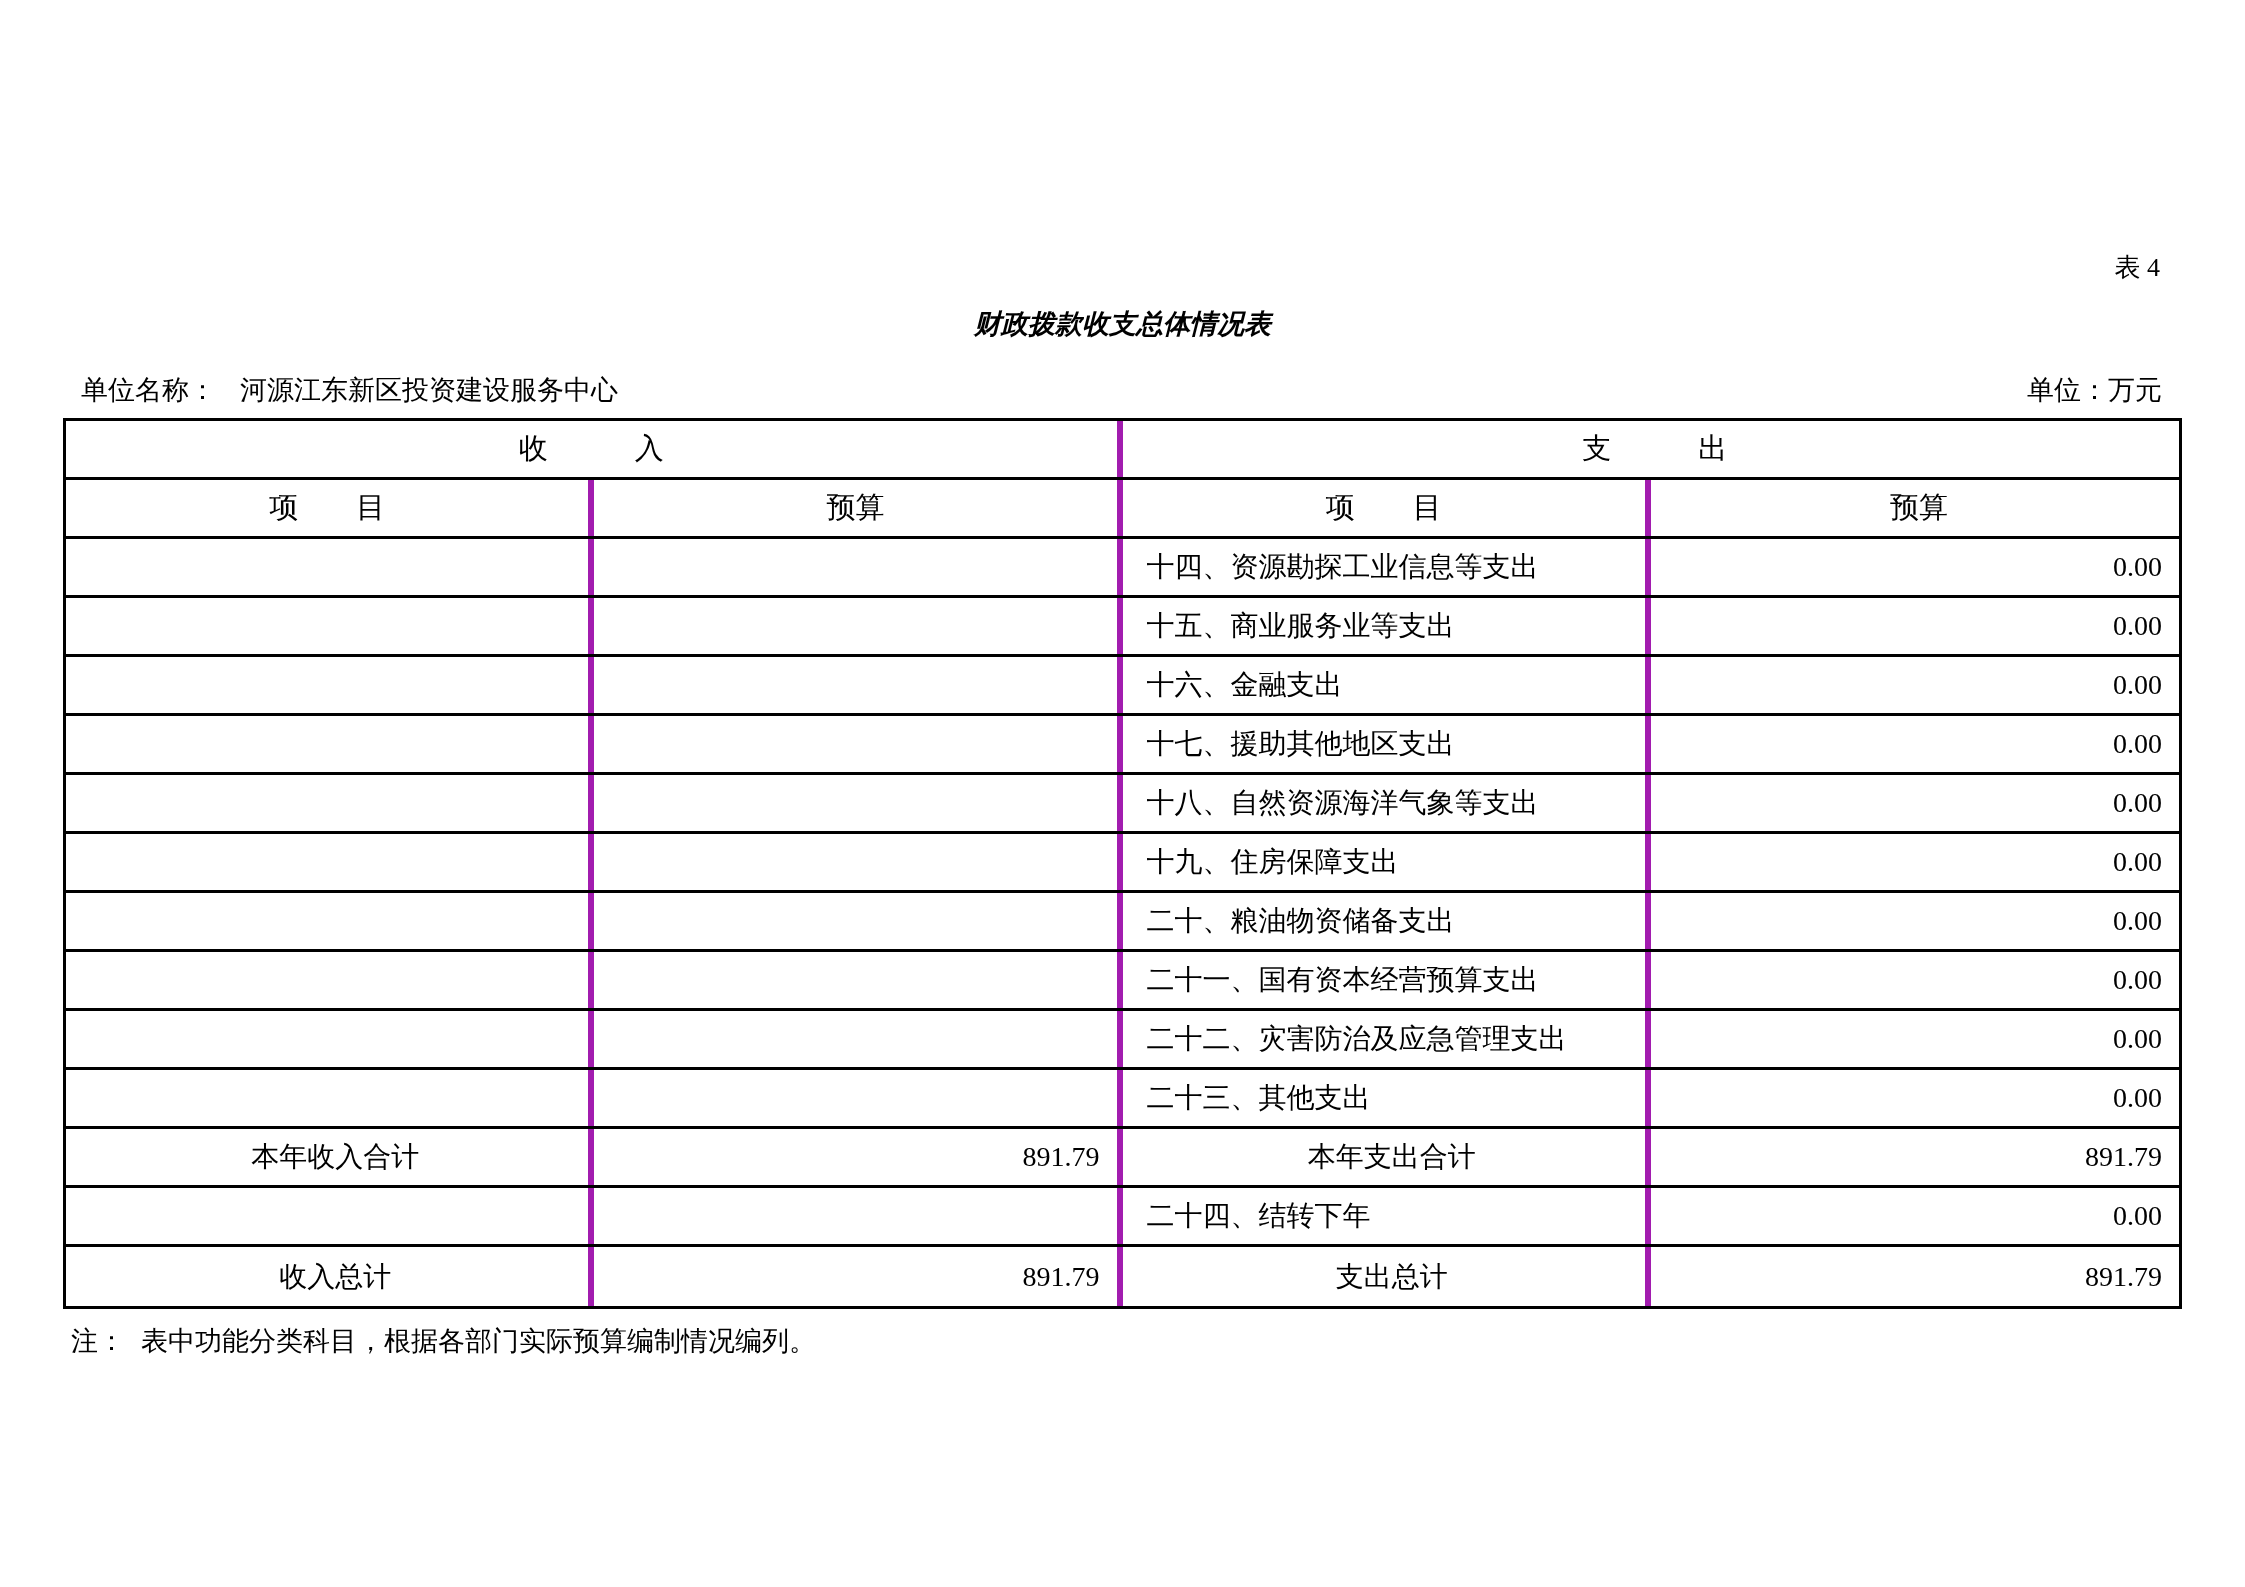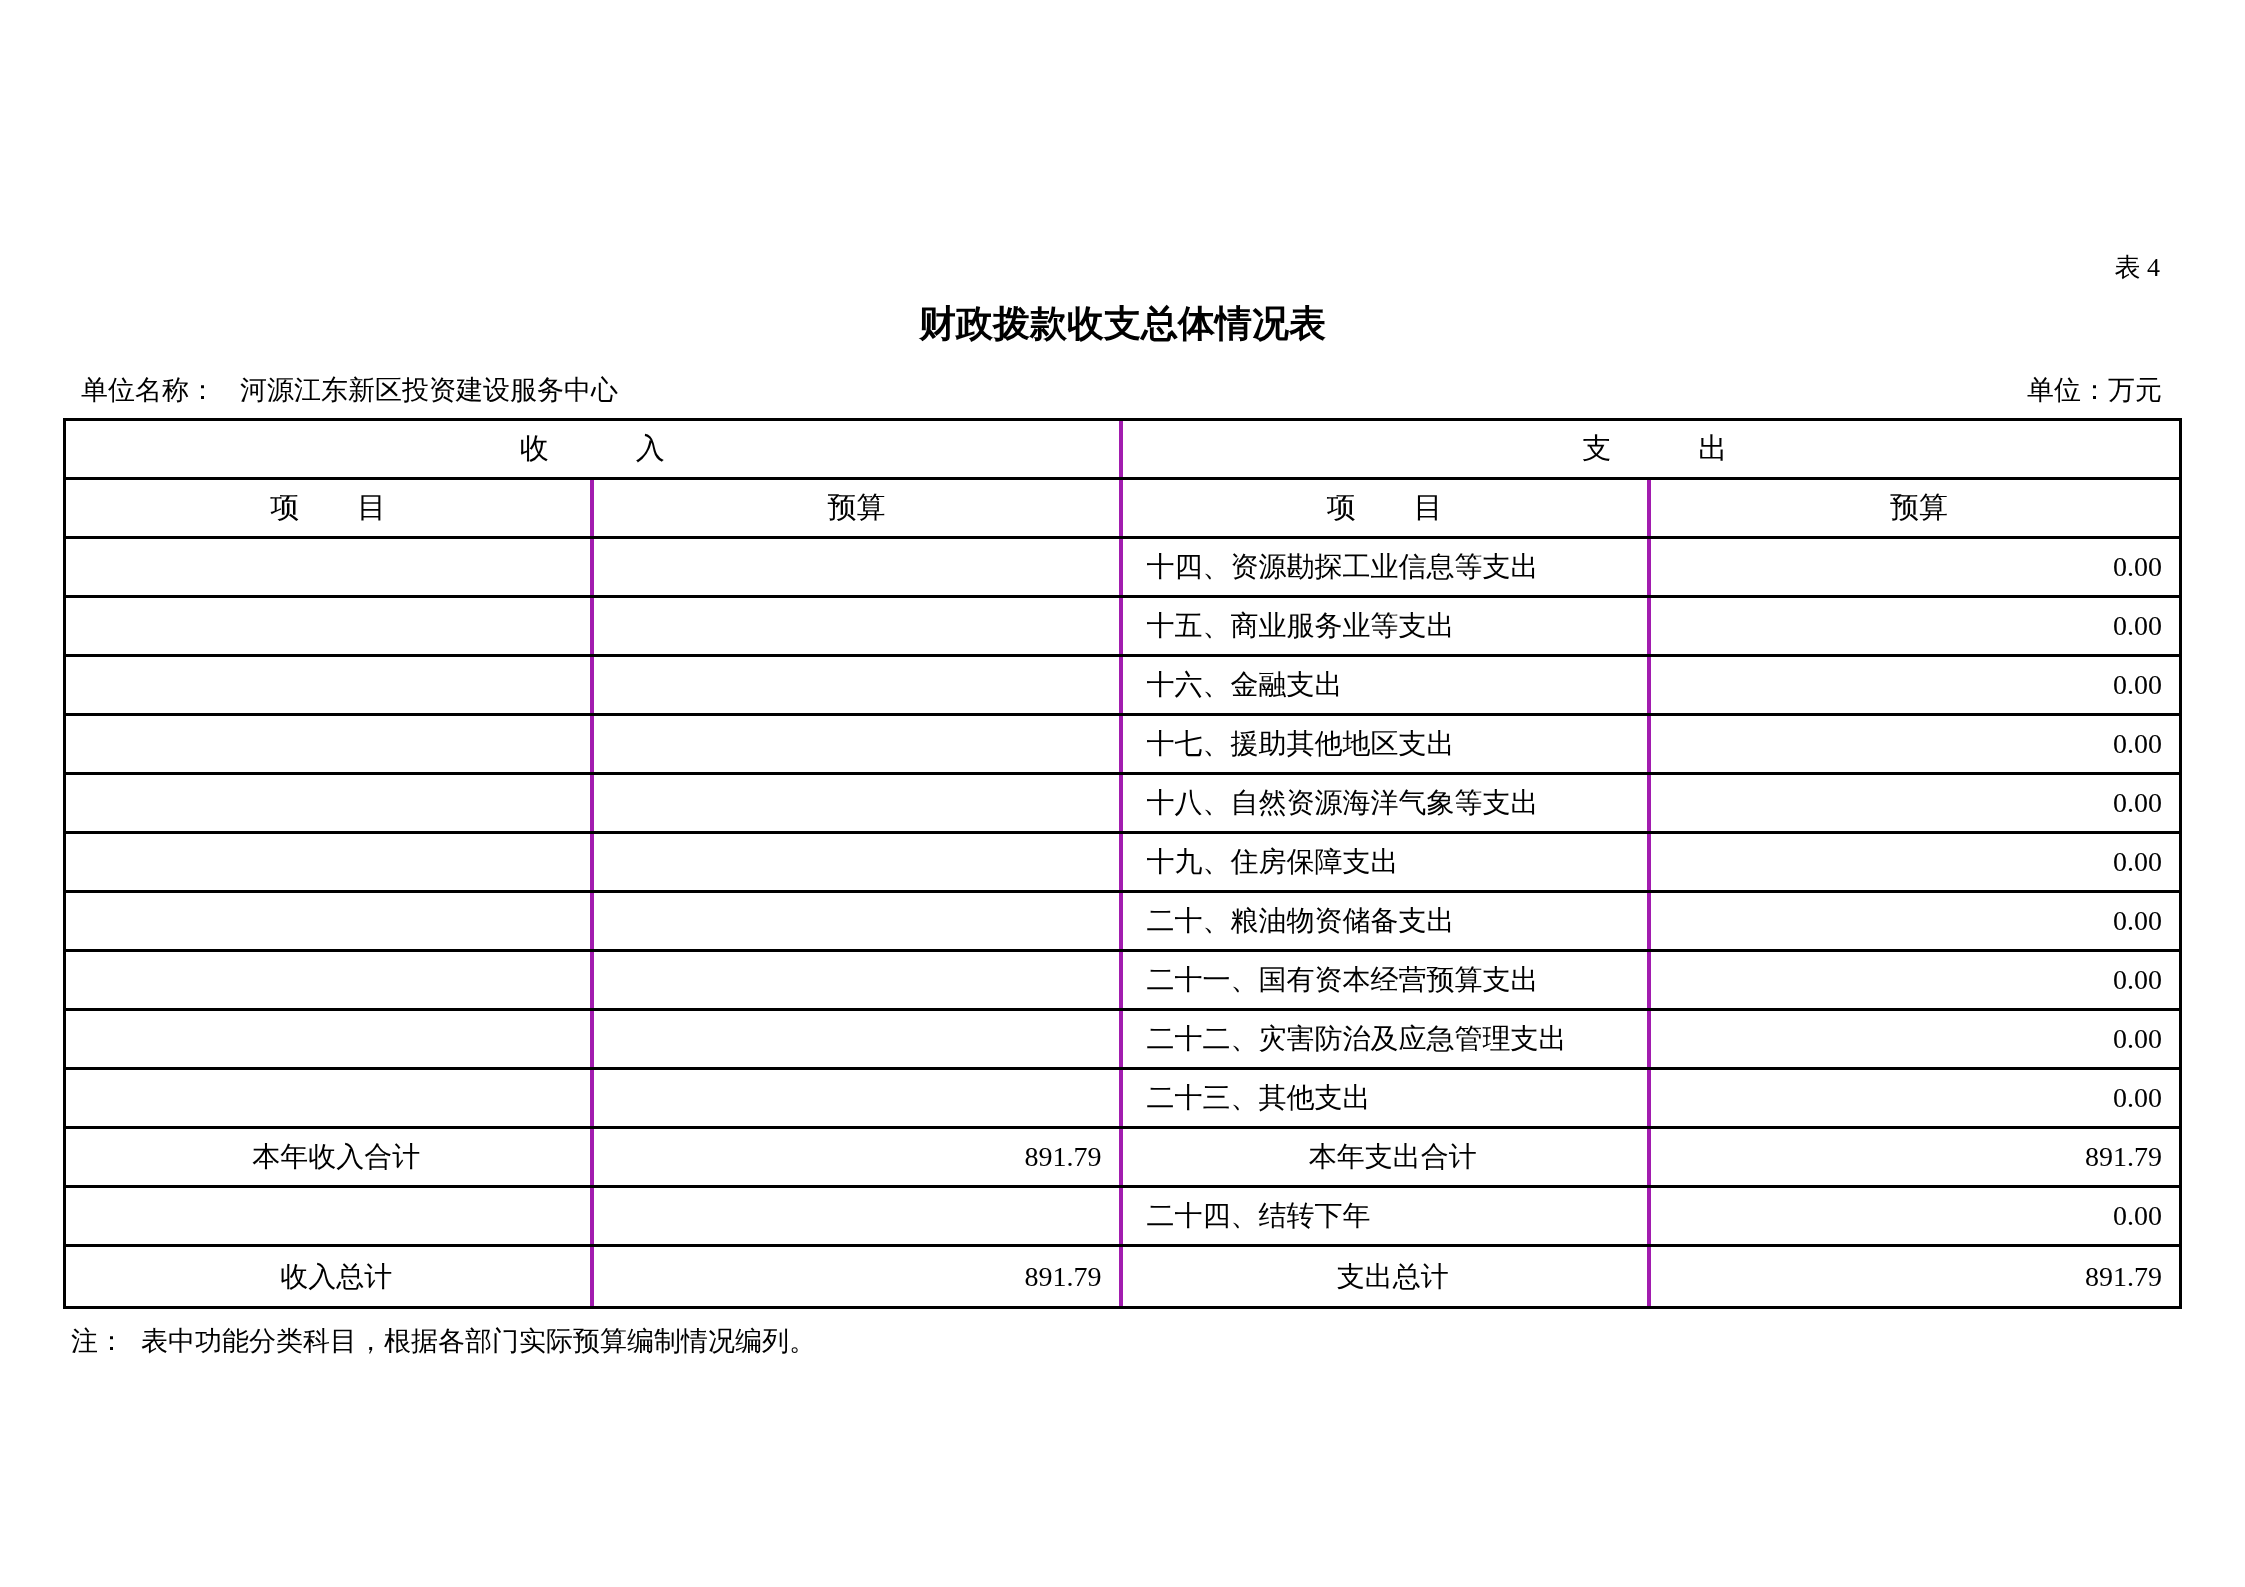--- a/index.html
+++ b/index.html
@@ -25,23 +25,24 @@
   .tag-row {
     text-align: right;
     padding-right: 22px;
     font-size: 26px;
     line-height: 36px;
   }
 
   .doc-title {
     margin: 14px 0 0 0;
     text-align: center;
-    font-size: 37px;
+    font-size: 27px;
     font-weight: bold;
     line-height: 48px;
+    font-style: italic;
   }
 
   .meta-row {
     display: flex;
     justify-content: space-between;
     align-items: flex-end;
     margin-top: 24px;
     padding: 0 20px 0 18px;
     font-size: 27px;
     line-height: 36px;
@@ -55,21 +56,21 @@
   }
   .tr {
     display: flex;
     height: 59px;
     border-bottom: 3px solid #000;
   }
   #rows-container .tr:last-child { border-bottom: none; border-radius: 17px; }
   .td {
     display: flex;
     align-items: center;
-    border-right: 4px solid #a21caf;
+    border-right: 6px solid #a21caf;
     font-size: 28px;
     overflow: hidden;
     white-space: nowrap;
   }
   .td.last { border-right: none; padding-left: 8px; }
   .half  { width: 50%; justify-content: center; }
   .q     { width: 25%; }
   .center{ justify-content: center; }
   .th-row .td { font-size: 29px; }
   .item  { justify-content: flex-start; padding-left: 24px; }

